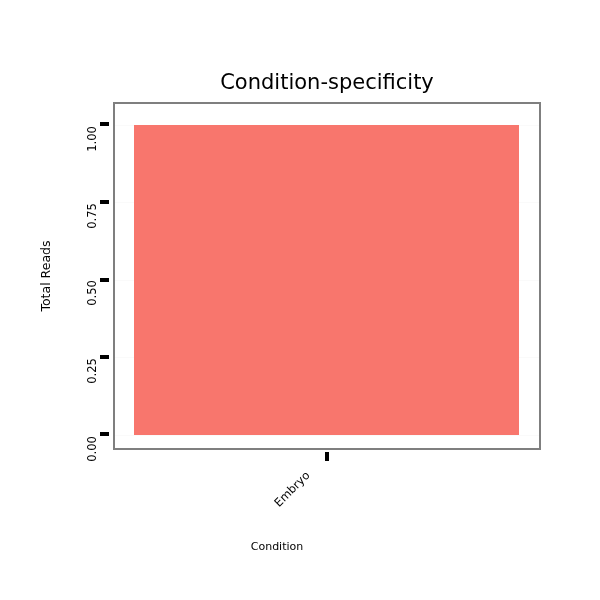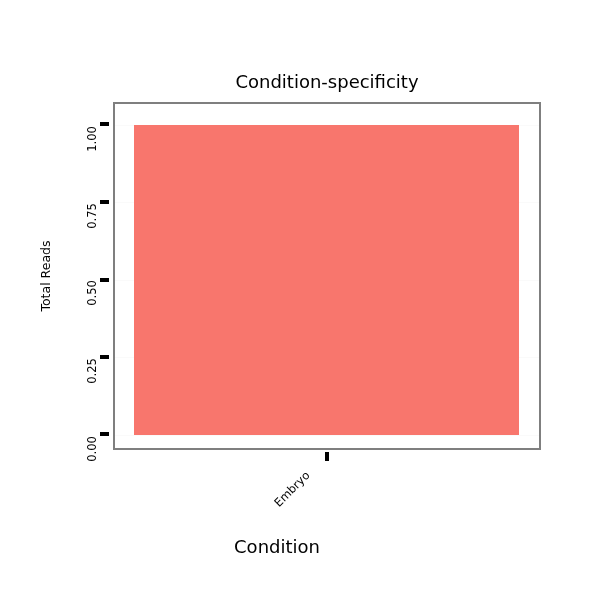--- a/index.html
+++ b/index.html
@@ -22,21 +22,21 @@
     background: #ffffff;
   }
 
   
   .chart-title {
     position: absolute;
     left: 0;
     top: 72px;
     width: 600px;
     text-align: center;
-    font-size: 18px;
+    font-size: 21px;
     line-height: 20px;
     color: #000000;
     white-space: nowrap;
   }
   
   .chart-title > span { position: relative; left: 27px; }
 
   
   .panel {
     position: absolute;
@@ -104,21 +104,21 @@
     transform: rotate(-45deg);
   }
 
   
   .axis-title-x {
     position: absolute;
     left: 0;
     top: 540px;
     width: 500px;
     text-align: center;
-    font-size: 18px;
+    font-size: 11px;
     line-height: 14px;
     color: #000000;
     white-space: nowrap;
   }
   .axis-title-x > span { position: relative; left: 27px; }
 
   .axis-title-y {
     position: absolute;
     left: 46px;
     top: 276px;

